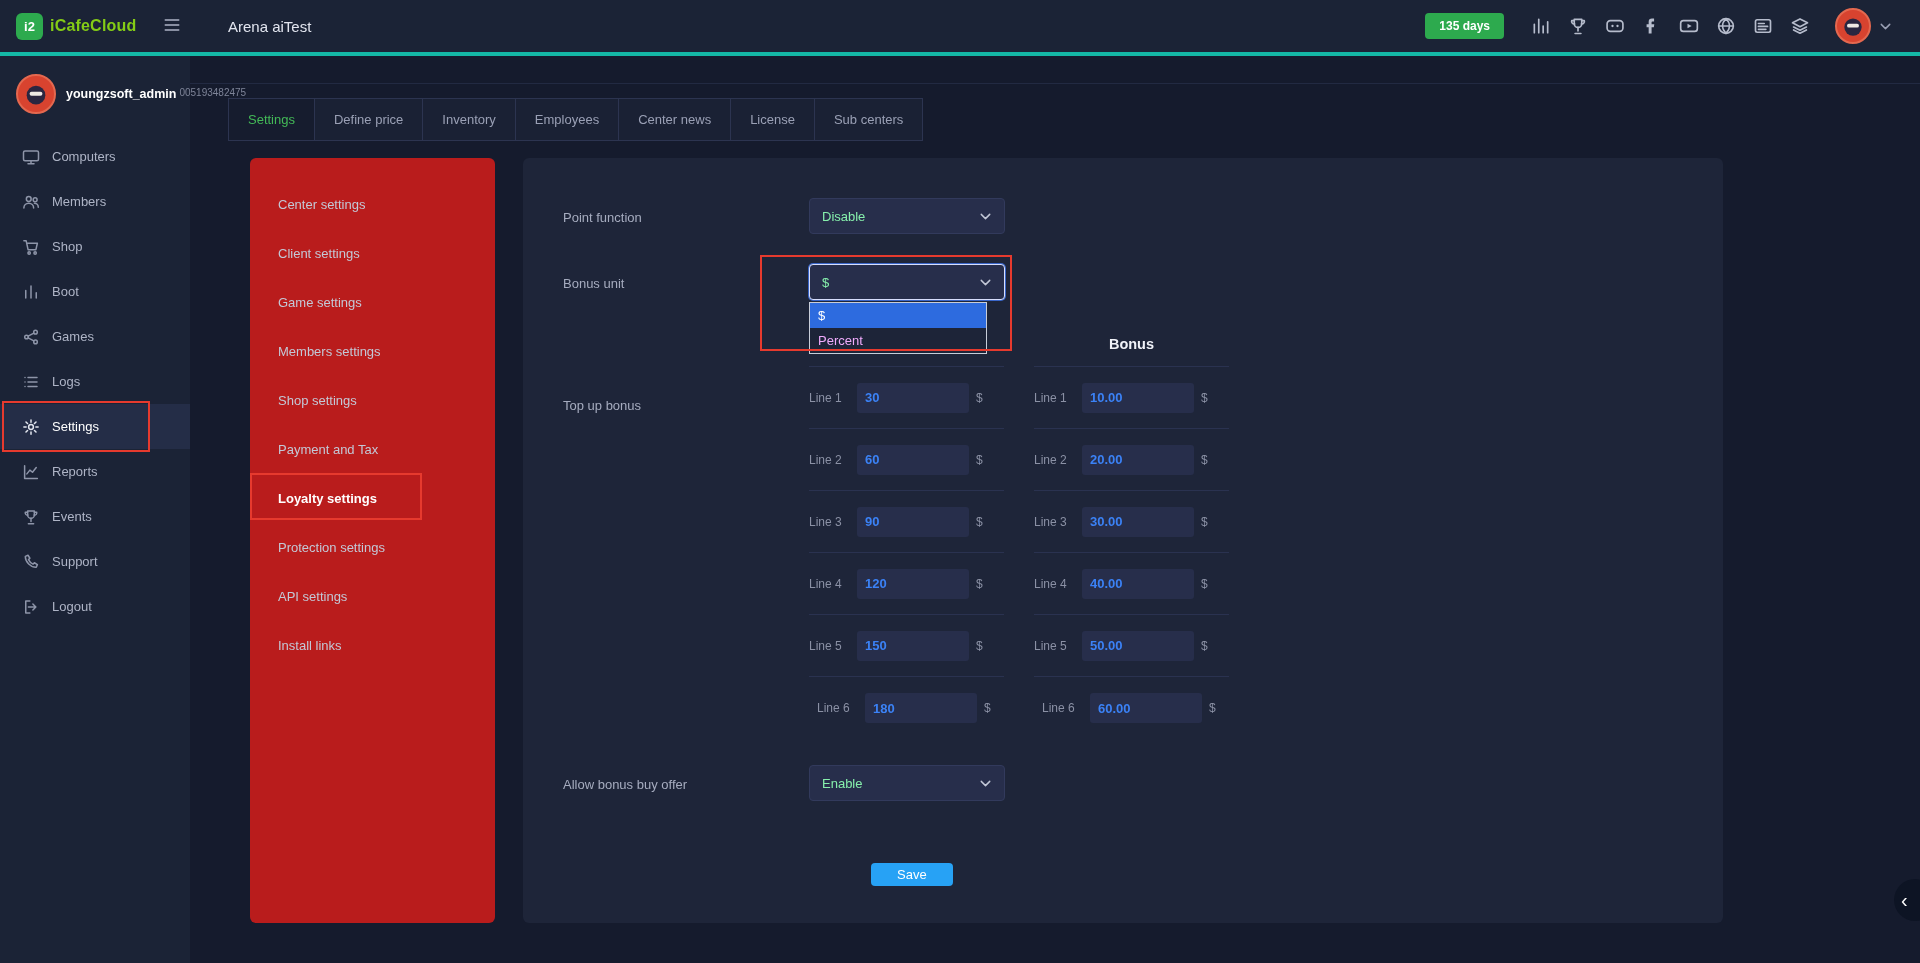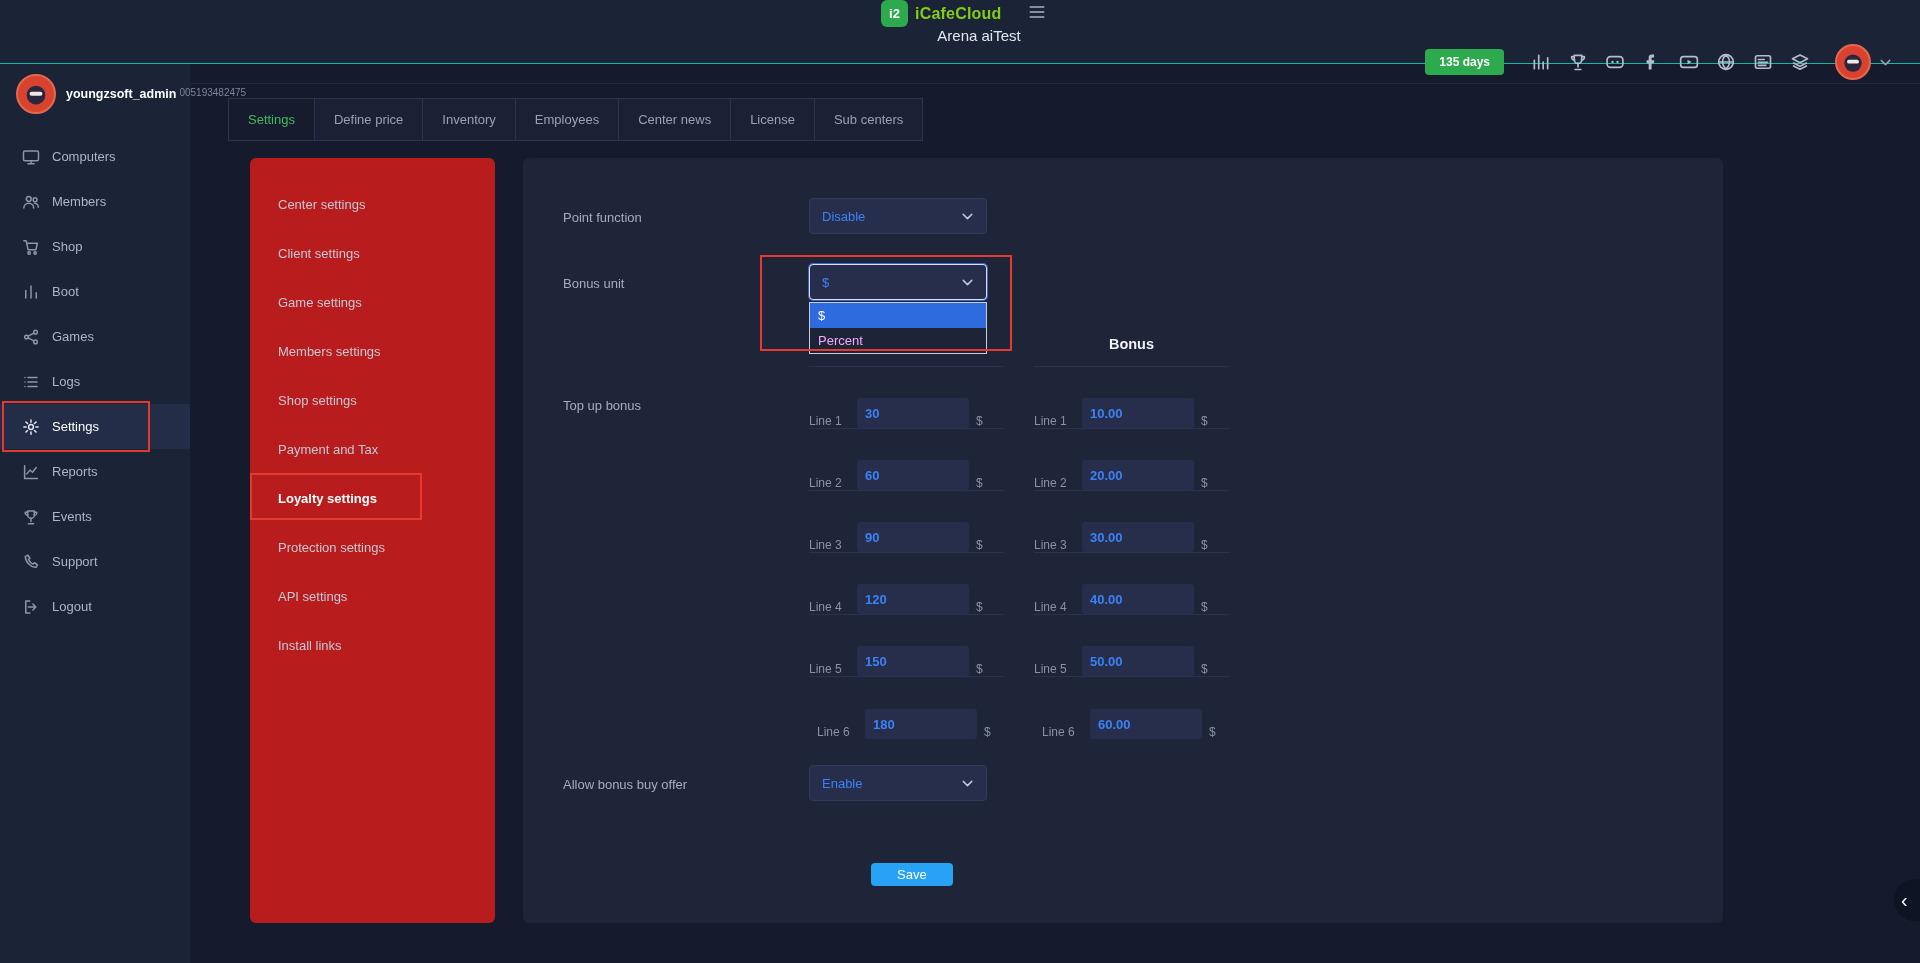--- a/index.html
+++ b/index.html
@@ -6,24 +6,23 @@
   html,body { width:1920px; height:963px; overflow:hidden; }
   body {
     font-family: "Liberation Sans", sans-serif;
     background:#151b2d; color:#dde0ea; font-size:13px;
   }
   .i { width:20px; height:20px; stroke:currentColor; fill:none; stroke-width:2; stroke-linecap:round; stroke-linejoin:round; }
   .i-sm { width:17px; height:17px; }
 
   
   .topbar {
-    position:fixed; top:0; left:0; right:0; height:64px;
+    position:fixed; top:0; left:0; right:0; height:56px;
     background:#1b2336; display:flex; align-items:center; z-index:100;
-    border-bottom:1px solid #14b8a6;
-    flex-direction:column;
+    border-bottom:4px solid #14b8a6;
   }
   .brand-area { width:190px; display:flex; align-items:center; padding-left:16px; flex-shrink:0; }
   .logo-badge {
     width:27px; height:27px; border-radius:6px; background:#2daa4e;
     color:#fff; font-weight:bold; font-size:13px;
     display:flex; align-items:center; justify-content:center; margin-right:7px;
   }
   .brand-text { font-size:16px; font-weight:bold; color:#84cc16; letter-spacing:.2px; }
   .hamburger { margin-left:auto; margin-right:8px; color:#aeb4c6; cursor:pointer; }
   .page-title { margin-left:38px; font-size:15px; color:#e2e5ef; }
@@ -87,42 +86,42 @@
 
   .form-card {
     width:1200px; background:#1e2539; border-radius:6px; height:765px;
     padding:40px 0 0 40px; position:relative;
   }
   .form-row { display:flex; align-items:center; margin-bottom:30px; }
   .form-row.top { align-items:flex-start; }
   .form-label { width:246px; color:#a6acbf; font-size:13px; flex-shrink:0; padding-top:2px; }
 
   .select {
-    width:178px; height:36px; background:#272e4b; border:1px solid #323a5c; border-radius:4px;
+    width:196px; height:36px; background:#272e4b; border:1px solid #323a5c; border-radius:4px;
     display:flex; align-items:center; justify-content:space-between;
-    padding:0 10px 0 12px; color:#3b82f6; cursor:pointer; font-size:13px;
+    padding:0 10px 0 12px; color:#86efac; cursor:pointer; font-size:13px;
   }
   .select .chev { color:#c2c7d6; }
   .select.focused { border:1px solid #d7defc; box-shadow:0 0 0 1px #3a66c9; }
   .select-wrap { position:relative; }
   .dropdown-list {
     position:absolute; top:calc(100% + 2px); left:0; width:178px;
     background:#1d2438; border:1px solid #c8cdd9; z-index:50;
   }
   .dropdown-option { height:25px; display:flex; align-items:center; padding-left:8px; color:#f0abfc; font-size:13px; cursor:pointer; }
   .dropdown-option.selected { background:#2d6bdf; color:#ffffff; }
 
   
   .bonus-table { display:flex; gap:30px; }
   .bonus-group { width:195px; }
   .bonus-header {
     text-align:center; font-weight:bold; font-size:14.5px; color:#f0f2f8;
     padding-bottom:14px; border-bottom:1px solid #2a3250;
   }
-  .bonus-row { display:flex; align-items:flex-end; height:62px; border-bottom:1px solid #2a3250; }
+  .bonus-row { display:flex; align-items:center; height:62px; border-bottom:1px solid #2a3250; }
   .bonus-row:last-child { border-bottom:none;margin-left:8px; }
   .line-label { width:48px; color:#8b91a5; font-size:12px; flex-shrink:0; }
   .bonus-input {
     width:112px; height:30px; border:none; outline:none; border-radius:3px;
     background:#272e4b; color:#3b82f6; font-size:13px; font-weight:bold; padding:0 8px;
     font-family:"Liberation Sans", sans-serif;
   }
   .suffix { margin-left:7px; color:#8b91a5; font-size:12px; }
 
   .save-btn {

